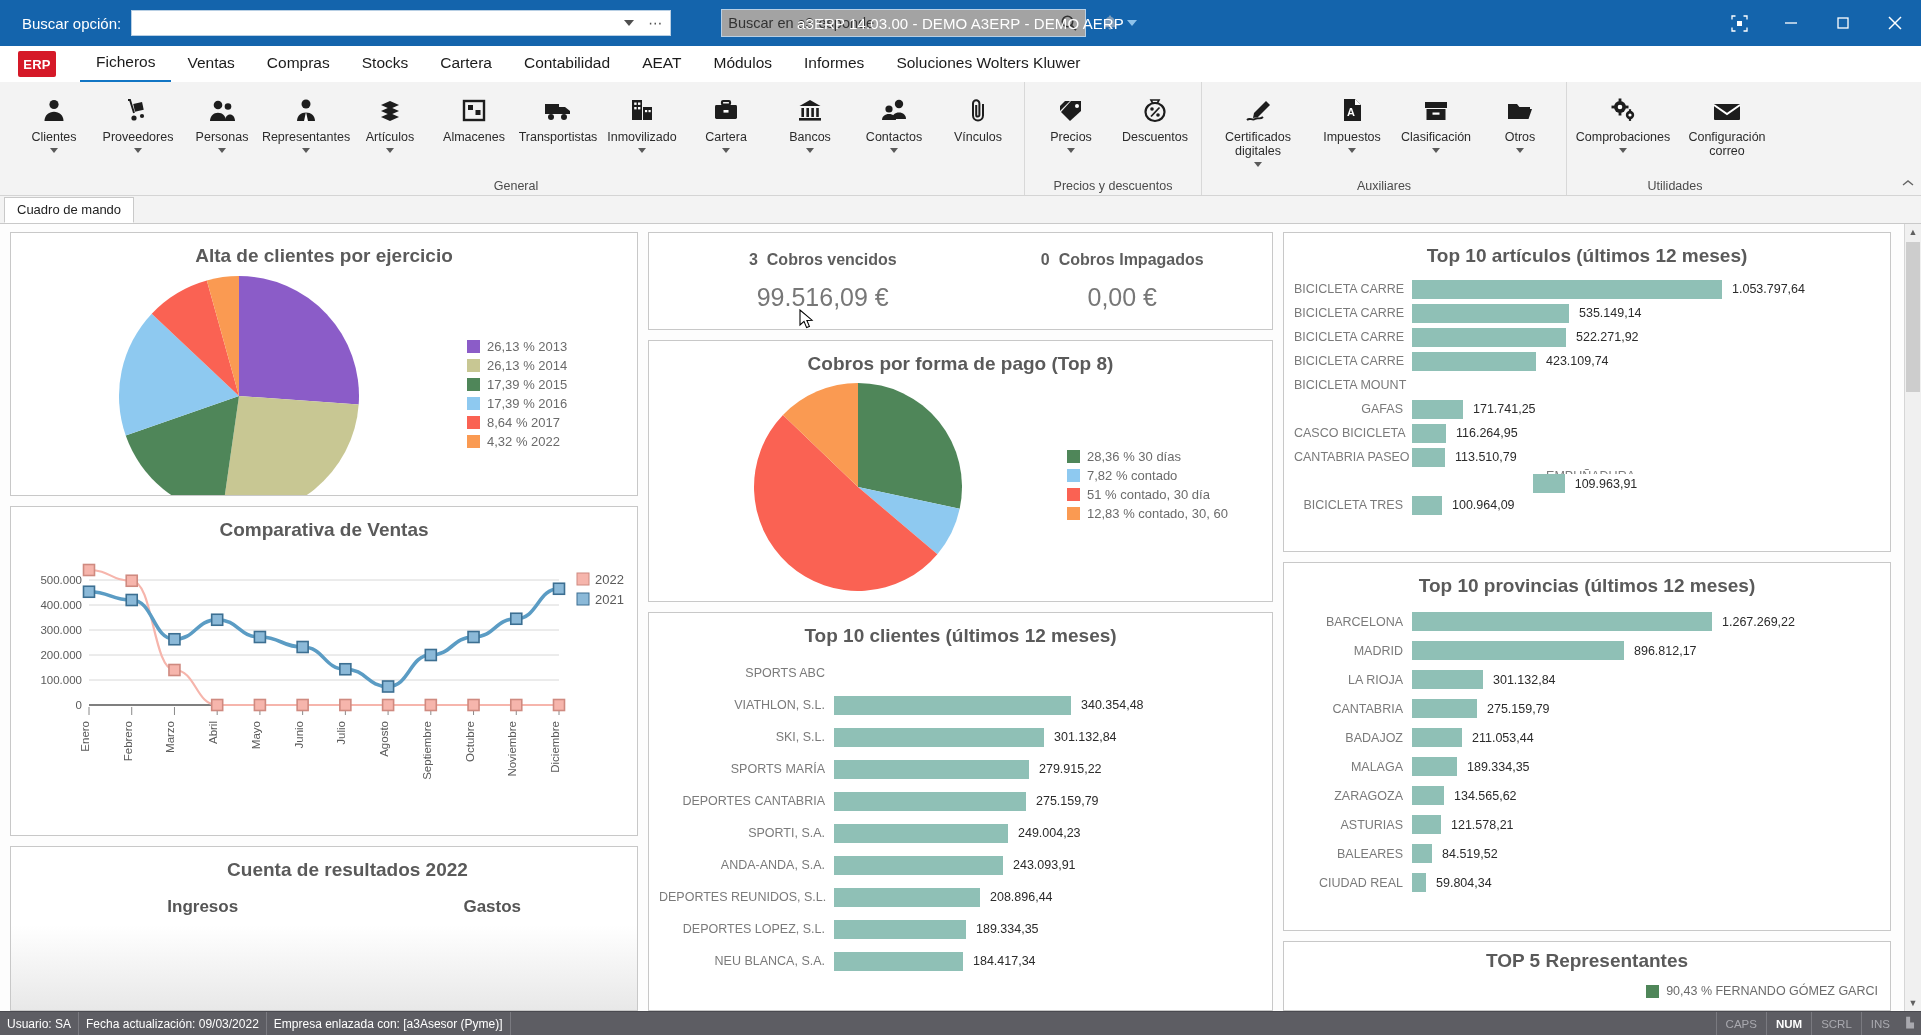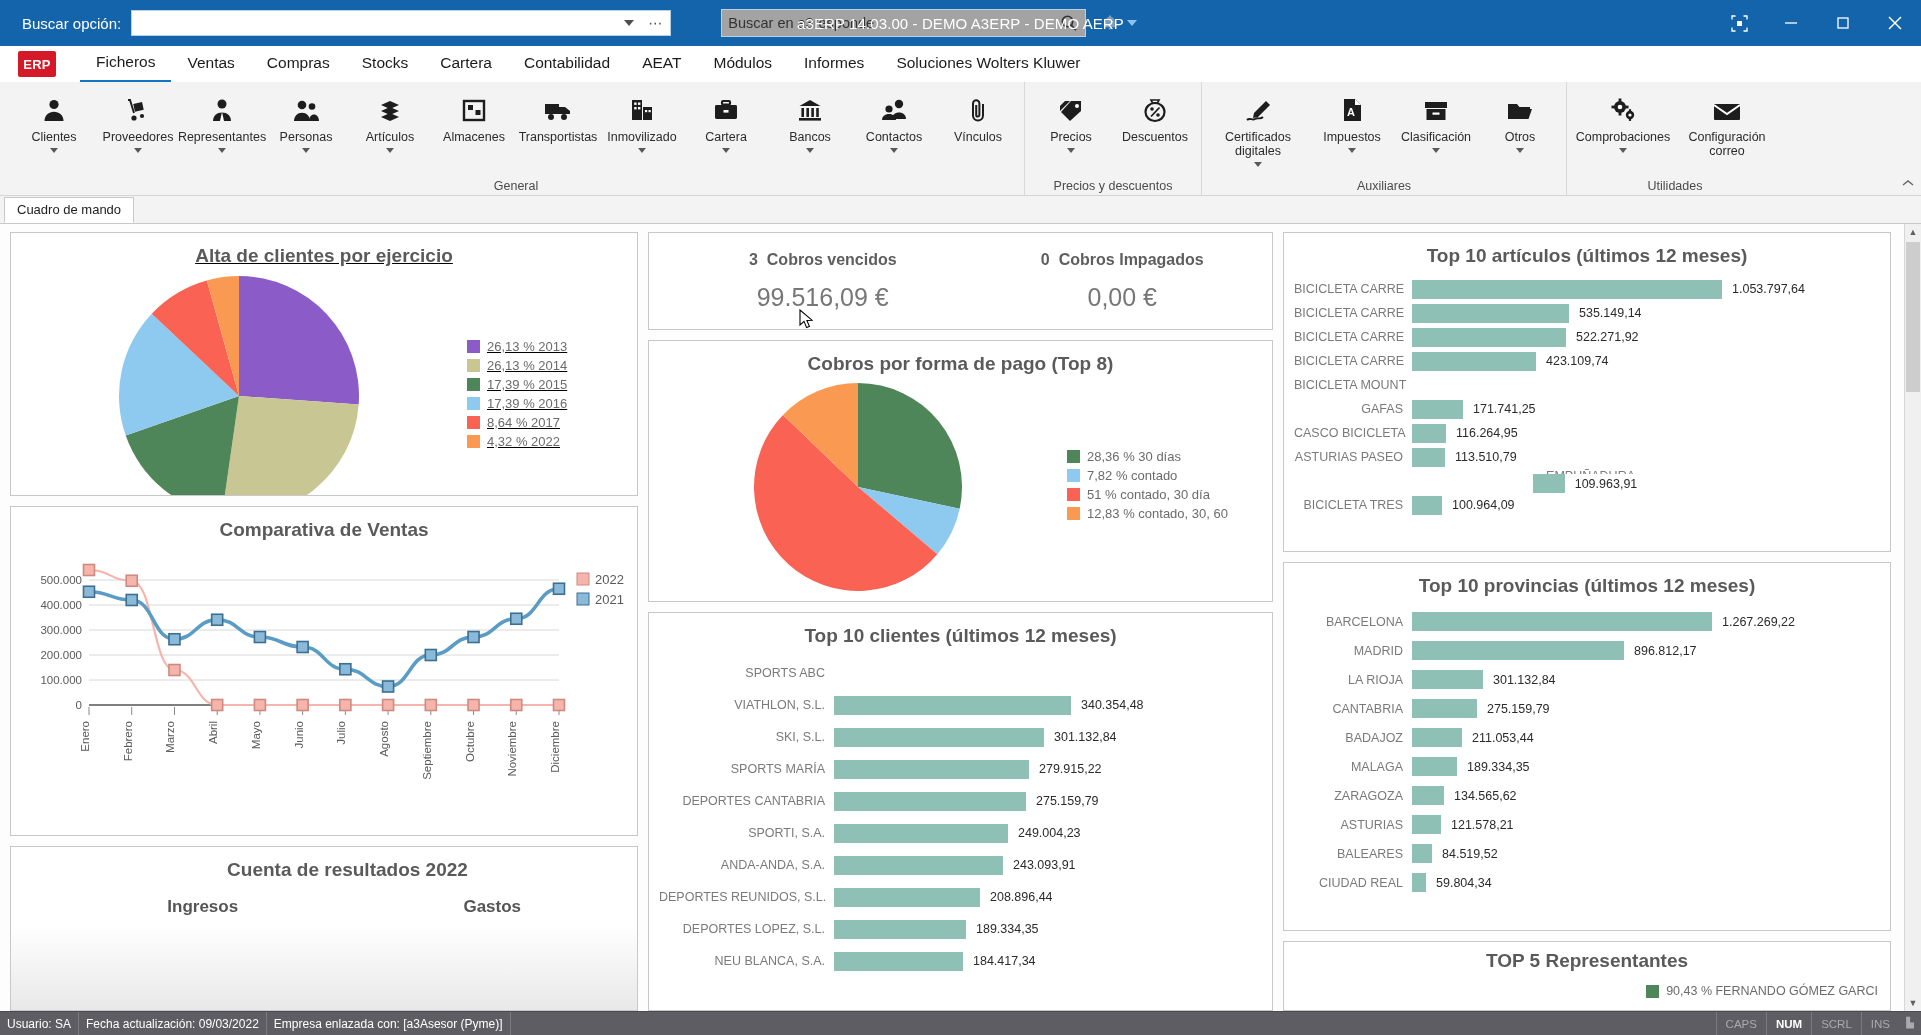--- a/index.html
+++ b/index.html
@@ -225,21 +225,21 @@
   }
   .card-title {
     text-align: center;
     font-size: 19px;
     font-weight: bold;
     color: #5a5a5a;
     padding: 12px 0 4px 0;
   }
 
   
-  .pie-card { height: 264px; text-decoration: underline; }
+  .pie-card { height: 264px; }
   .pie-body { display: flex; align-items: center; height: 250px; }
   .pie-holder { flex: 1; display: flex; justify-content: center; align-items: flex-start; }
   .legend {
     width: 170px;
     padding-right: 10px;
     font-size: 13px;
     color: #6b6b6b;
   }
   .legend-row { display: flex; align-items: center; margin-bottom: 4px; }
   .legend-swatch { width: 13px; height: 13px; margin-right: 7px; flex: none; }
@@ -431,39 +431,39 @@
               <rect x="9" y="6" width="9" height="8" fill="#1d1d1d" transform="rotate(-12 13 10)"></rect>
               <circle cx="9" cy="21" r="2.6" fill="#1d1d1d"></circle>
               <circle cx="17" cy="19" r="2.1" fill="#1d1d1d"></circle>
             </svg>
           </div>
           <div class="rlabel">Proveedores</div>
           <div class="rchev"></div>
         </div>
         <div class="ritem">
           <div class="ricon">
-            <svg width="26" height="26" viewBox="0 0 26 26">
-              <circle cx="13" cy="7" r="4.5" fill="#1d1d1d"></circle>
-              <path d="M4 24c0-5.2 4-8.6 9-8.6s9 3.4 9 8.6z" fill="#1d1d1d"></path>
-              <path d="M13 15l-2 9h4z" fill="#fff"></path>
-            </svg>
-          </div>
-          <div class="rlabel">Representantes</div>
-          <div class="rchev"></div>
-        </div>
-        <div class="ritem">
-          <div class="ricon">
             <svg width="28" height="26" viewBox="0 0 28 26">
               <circle cx="10" cy="8" r="4.3" fill="#1d1d1d"></circle>
               <circle cx="20" cy="9.5" r="3.3" fill="#1d1d1d"></circle>
               <path d="M2 24c0-5 3.6-8.3 8-8.3s8 3.3 8 8.3z" fill="#1d1d1d"></path>
               <path d="M17 24c0-4 2.3-6.6 5-6.6s5 2.6 5 6.6z" fill="#1d1d1d"></path>
             </svg>
           </div>
           <div class="rlabel">Personas</div>
+          <div class="rchev"></div>
+        </div>
+        <div class="ritem">
+          <div class="ricon">
+            <svg width="26" height="26" viewBox="0 0 26 26">
+              <circle cx="13" cy="7" r="4.5" fill="#1d1d1d"></circle>
+              <path d="M4 24c0-5.2 4-8.6 9-8.6s9 3.4 9 8.6z" fill="#1d1d1d"></path>
+              <path d="M13 15l-2 9h4z" fill="#fff"></path>
+            </svg>
+          </div>
+          <div class="rlabel">Representantes</div>
           <div class="rchev"></div>
         </div>
         <div class="ritem">
           <div class="ricon">
             <svg width="24" height="26" viewBox="0 0 24 26">
               <path d="M3 8l9-4 9 4-9 4z" fill="#1d1d1d"></path>
               <path d="M3 14l9-4 9 4-9 4z" fill="#1d1d1d"></path>
               <path d="M3 20l9-4 9 4-9 4z" fill="#1d1d1d"></path>
             </svg>
           </div>
@@ -962,21 +962,21 @@
             </div>
           </div>
           <div class="bar-row" style="height: 24px;">
             <div class="bar-label">CASCO BICICLETA</div>
             <div class="bar-track">
               <div class="bar-fill" style="width: 34px; background: rgb(143, 192, 182);"></div>
               <div class="bar-val">116.264,95</div>
             </div>
           </div>
           <div class="bar-row" style="height: 24px;">
-            <div class="bar-label">ASTURIAS PASEO</div>
+            <div class="bar-label">CANTABRIA PASEO</div>
             <div class="bar-track">
               <div class="bar-fill" style="width: 33px; background: rgb(143, 192, 182);"></div>
               <div class="bar-val">113.510,79</div>
             </div>
           </div>
           <div class="bar-row" style="height: 24px; flex-direction: column;">
             <div class="bar-label">EMPUÑADURA</div>
             <div class="bar-track">
               <div class="bar-fill" style="width: 32px; background: rgb(143, 192, 182);"></div>
               <div class="bar-val">109.963,91</div>

